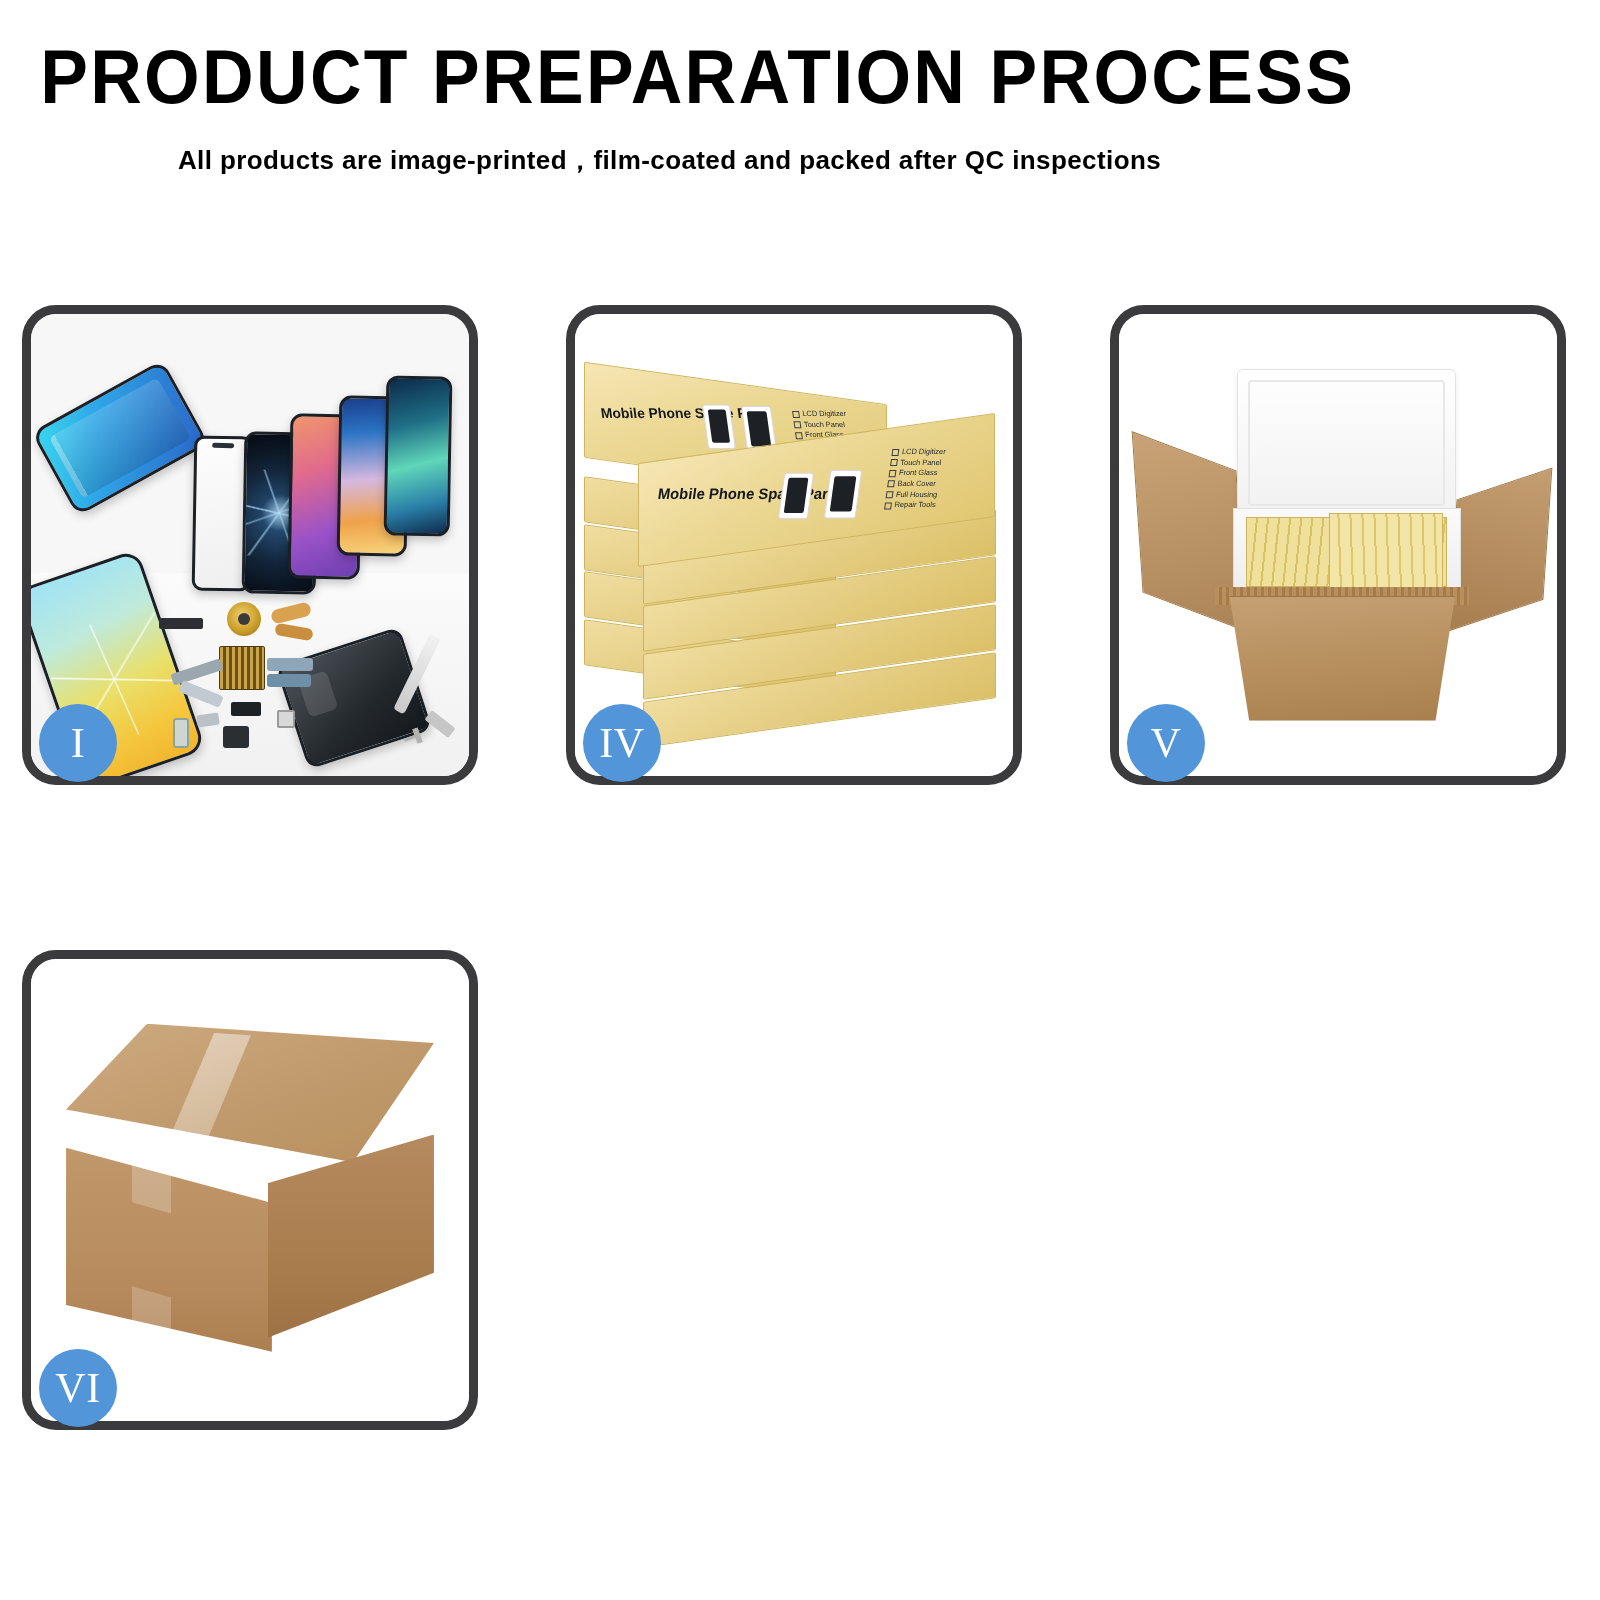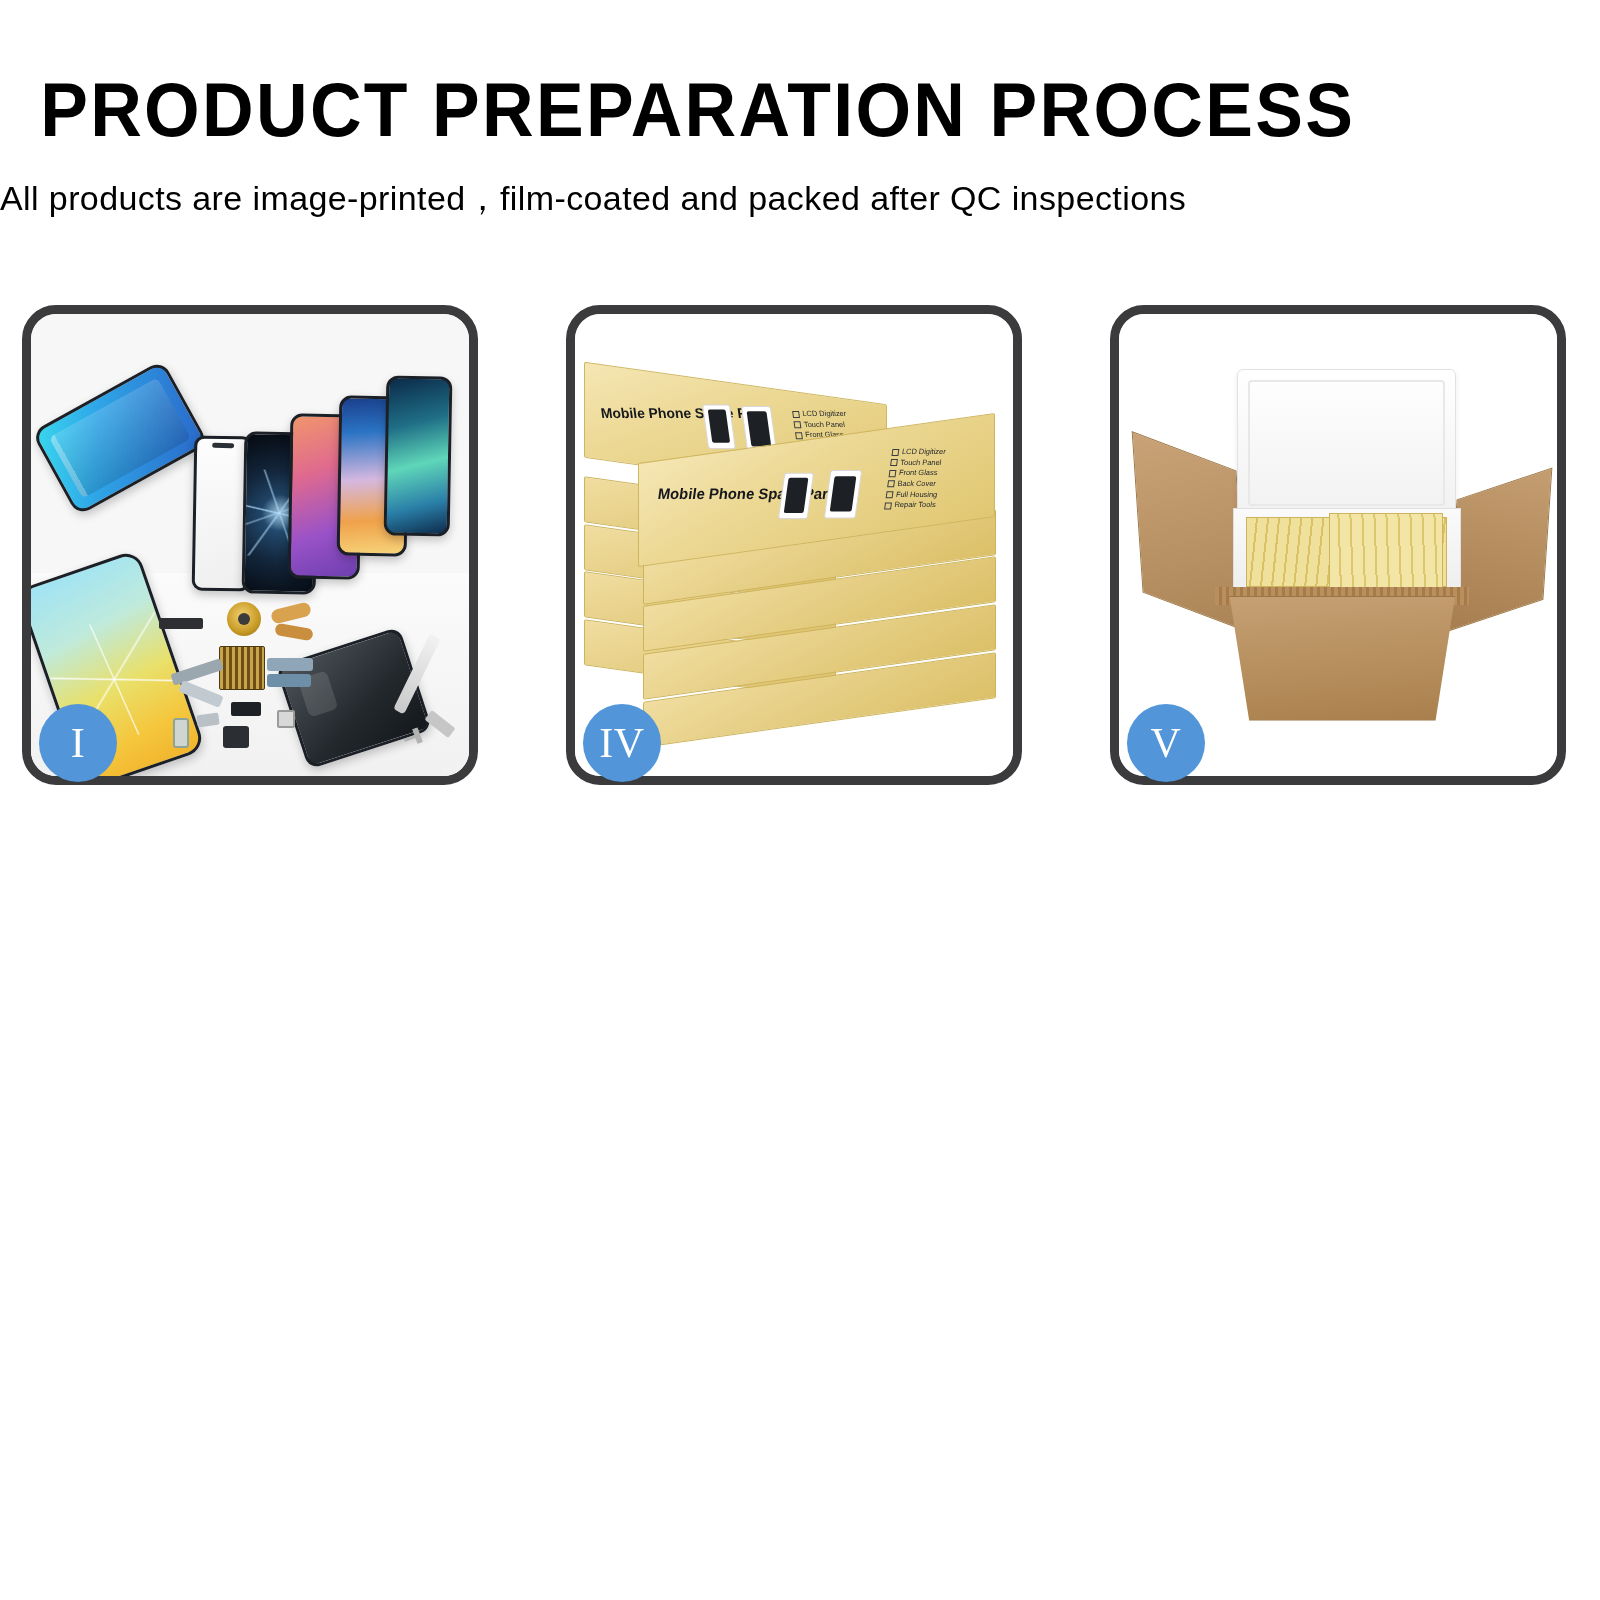--- a/index.html
+++ b/index.html
@@ -7,38 +7,38 @@
   body {
     width: 1600px;
     height: 1600px;
     background: #ffffff;
     font-family: "Liberation Sans", sans-serif;
     overflow: hidden;
     position: relative;
   }
 
   
-  .header { width: 1339px; padding-top: 72px; }
+  .header { width: 1339px; padding-top: 39px; text-align: center; }
 
   .main-title {
     font-family: "Liberation Sans", sans-serif;
     font-size: 76px;
     font-weight: 700;
     letter-spacing: 2.5px;
     color: #000000;
     transform: scaleX(0.94);
     white-space: nowrap;
     line-height: 1.0;
   }
 
   .sub-title {
     margin-top: 28px;
     font-family: "Liberation Sans", sans-serif;
-    font-size: 34px;
-    font-weight: 400;
+    font-size: 26px;
+    font-weight: 700;
     letter-spacing: 0.4px;
     color: #000000;
     white-space: nowrap;
   }
 
   
   .grid {
     position: absolute;
     left: 22px;
     top: 305px;
@@ -545,14 +545,26 @@
       <div class="foam-lid"></div>
       <div class="foam-body"></div>
       <div class="gold-fill"></div>
       <div class="gold-fill2"></div>
       <div class="carton-rim"></div>
       <div class="carton-front"></div>
     </div>
     <div class="badge">V</div>
   </div>
 
+  <div class="panel">
+    <div class="panel-inner p6">
+      <div class="c6-surface"></div>
+      <div class="c6-top"></div>
+      <div class="c6-tape"></div>
+      <div class="c6-front"></div>
+      <div class="c6-side"></div>
+      <div class="c6-seam"></div>
+      <div class="c6-seam2"></div>
+    </div>
+    <div class="badge">VI</div>
+  </div>
 
 </div>
 
 </body></html>

